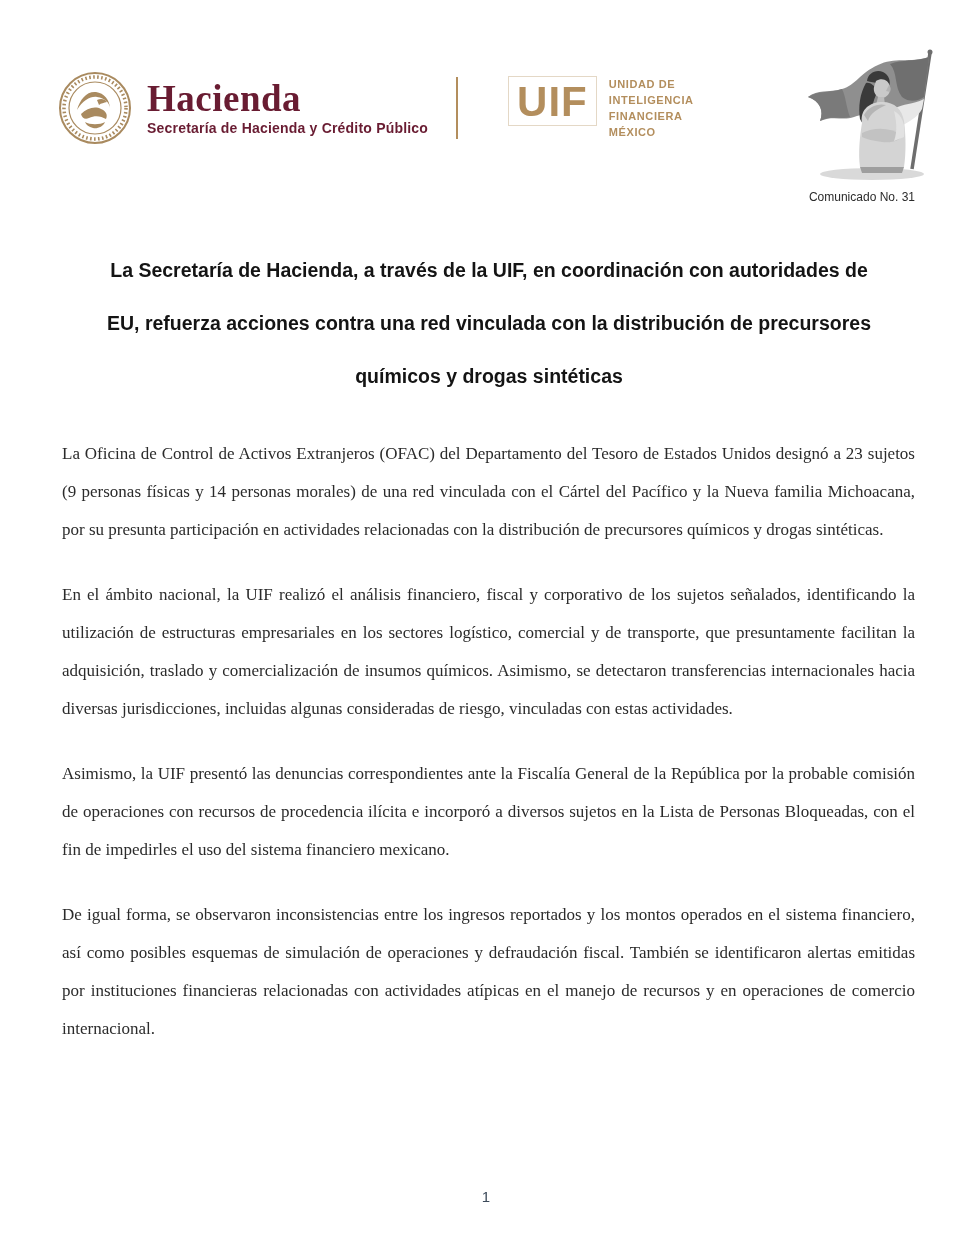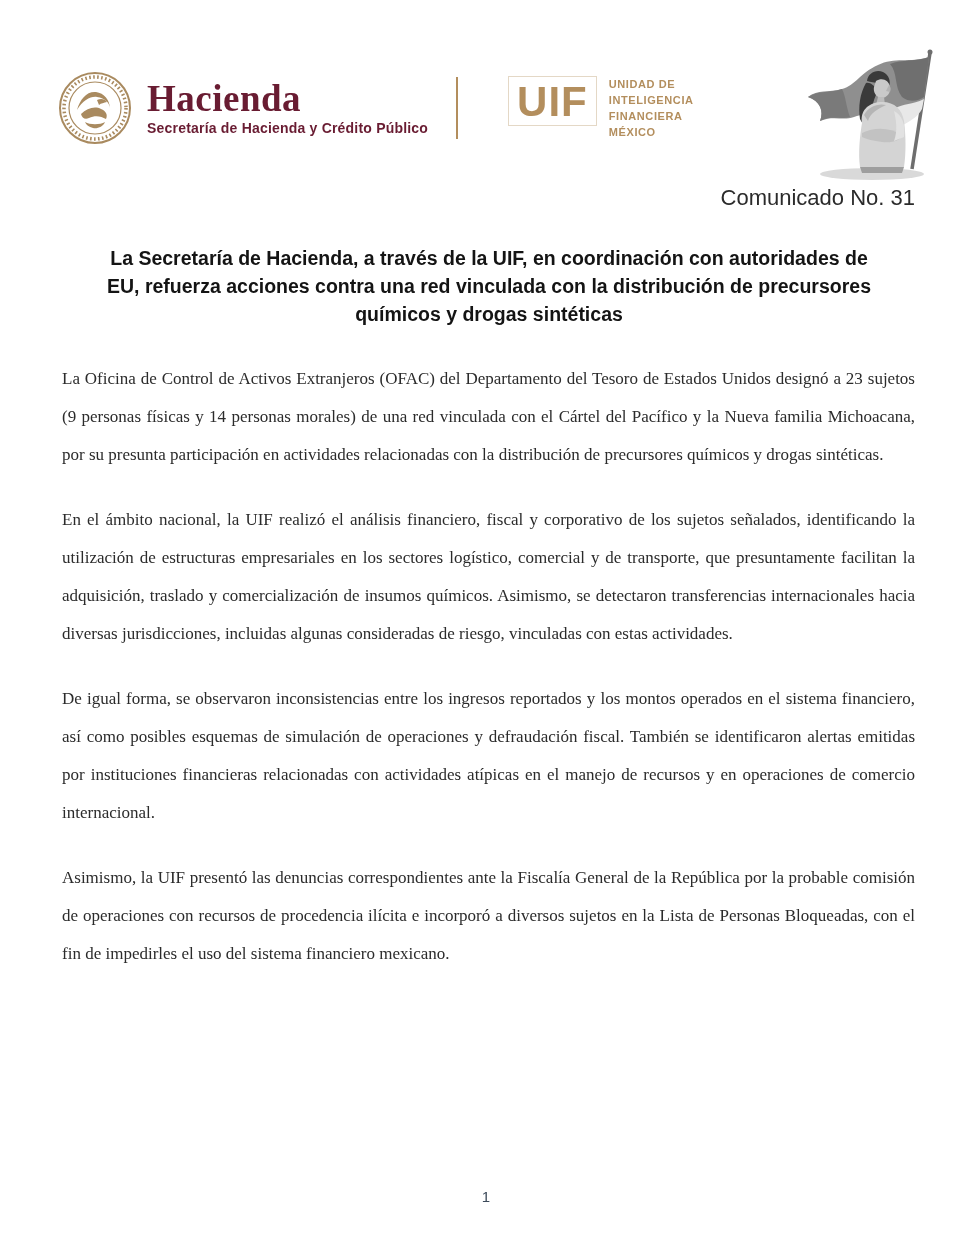--- a/index.html
+++ b/index.html
@@ -89,32 +89,32 @@
     right: 20px;
     width: 162px;
     height: 136px;
   }
 
   
   .meta {
     margin-top: 34px;
     padding-right: 57px;
     text-align: right;
-    font-size: 22px;
+    font-size: 12px;
     line-height: 27px;
     color: #2b2b2b;
   }
 
   
   .doc-title {
     margin: 33px 98px 0 104px;
     text-align: center;
     font-size: 19.5px;
     font-weight: 700;
-    line-height: 28px;
+    line-height: 53px;
     color: #141414;
   }
 
   
   .body {
     margin: 32px 57px 0 62px;
   }
   .body p {
     margin: 0 0 27px 0;
     font-size: 17px;
@@ -206,21 +206,21 @@
 
   <div class="meta">
     <div>Comunicado No. 31</div>
   </div>
 
   <h1 class="doc-title">La Secretaría de Hacienda, a través de la UIF, en coordinación con autoridades de EU, refuerza acciones contra una red vinculada con la distribución de precursores químicos y drogas sintéticas</h1>
 
   <div class="body">
     <p>La Oficina de Control de Activos Extranjeros (OFAC) del Departamento del Tesoro de Estados Unidos designó a 23 sujetos (9 personas físicas y 14 personas morales) de una red vinculada con el Cártel del Pacífico y la Nueva familia Michoacana, por su presunta participación en actividades relacionadas con la distribución de precursores químicos y drogas sintéticas.</p>
     <p>En el ámbito nacional, la UIF realizó el análisis financiero, fiscal y corporativo de los sujetos señalados, identificando la utilización de estructuras empresariales en los sectores logístico, comercial y de transporte, que presuntamente facilitan la adquisición, traslado y comercialización de insumos químicos. Asimismo, se detectaron transferencias internacionales hacia diversas jurisdicciones, incluidas algunas consideradas de riesgo, vinculadas con estas actividades.</p>
+    <p>Asimismo, la UIF presentó las denuncias correspondientes ante la Fiscalía General de la República por la probable comisión de operaciones con recursos de procedencia ilícita e incorporó a diversos sujetos en la Lista de Personas Bloqueadas, con el fin de impedirles el uso del sistema financiero mexicano.</p>
     <p>De igual forma, se observaron inconsistencias entre los ingresos reportados y los montos operados en el sistema financiero, así como posibles esquemas de simulación de operaciones y defraudación fiscal. También se identificaron alertas emitidas por instituciones financieras relacionadas con actividades atípicas en el manejo de recursos y en operaciones de comercio internacional.</p>
-    <p>Asimismo, la UIF presentó las denuncias correspondientes ante la Fiscalía General de la República por la probable comisión de operaciones con recursos de procedencia ilícita e incorporó a diversos sujetos en la Lista de Personas Bloqueadas, con el fin de impedirles el uso del sistema financiero mexicano.</p>
   </div>
 
   <div class="footer">
     <span class="page-number">1</span>
   </div>
 
 </div>
 
 </body></html>

